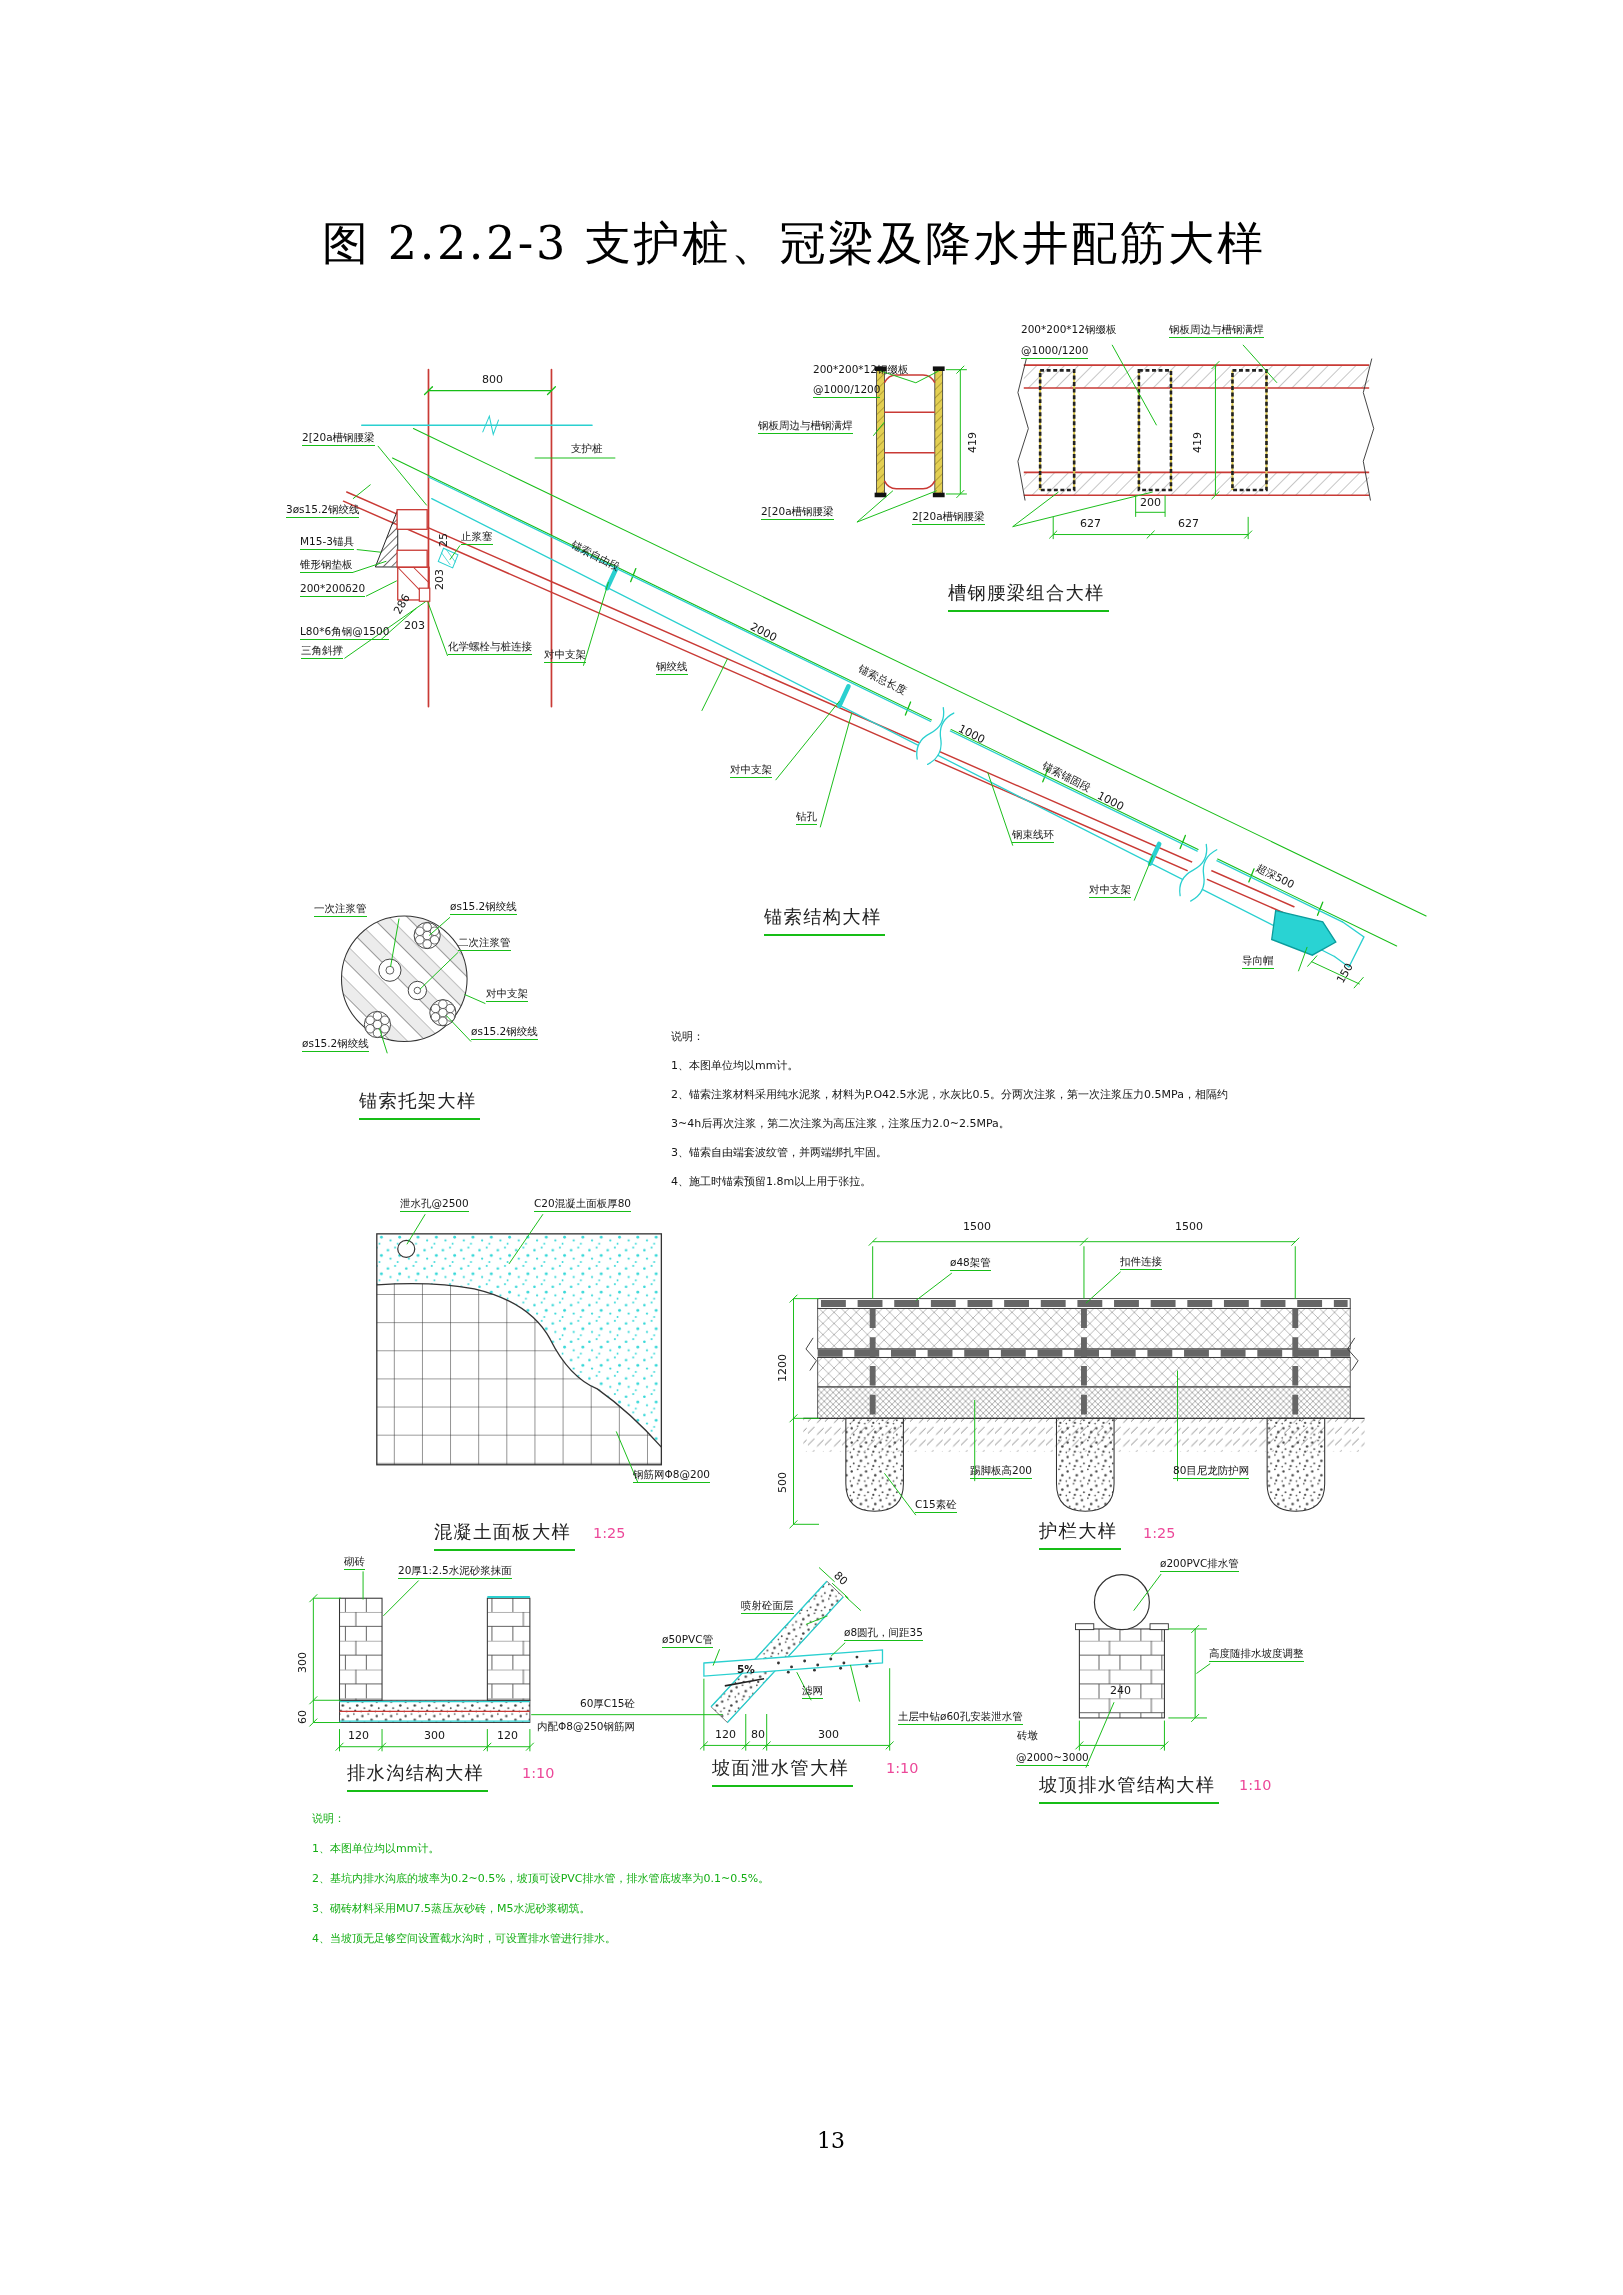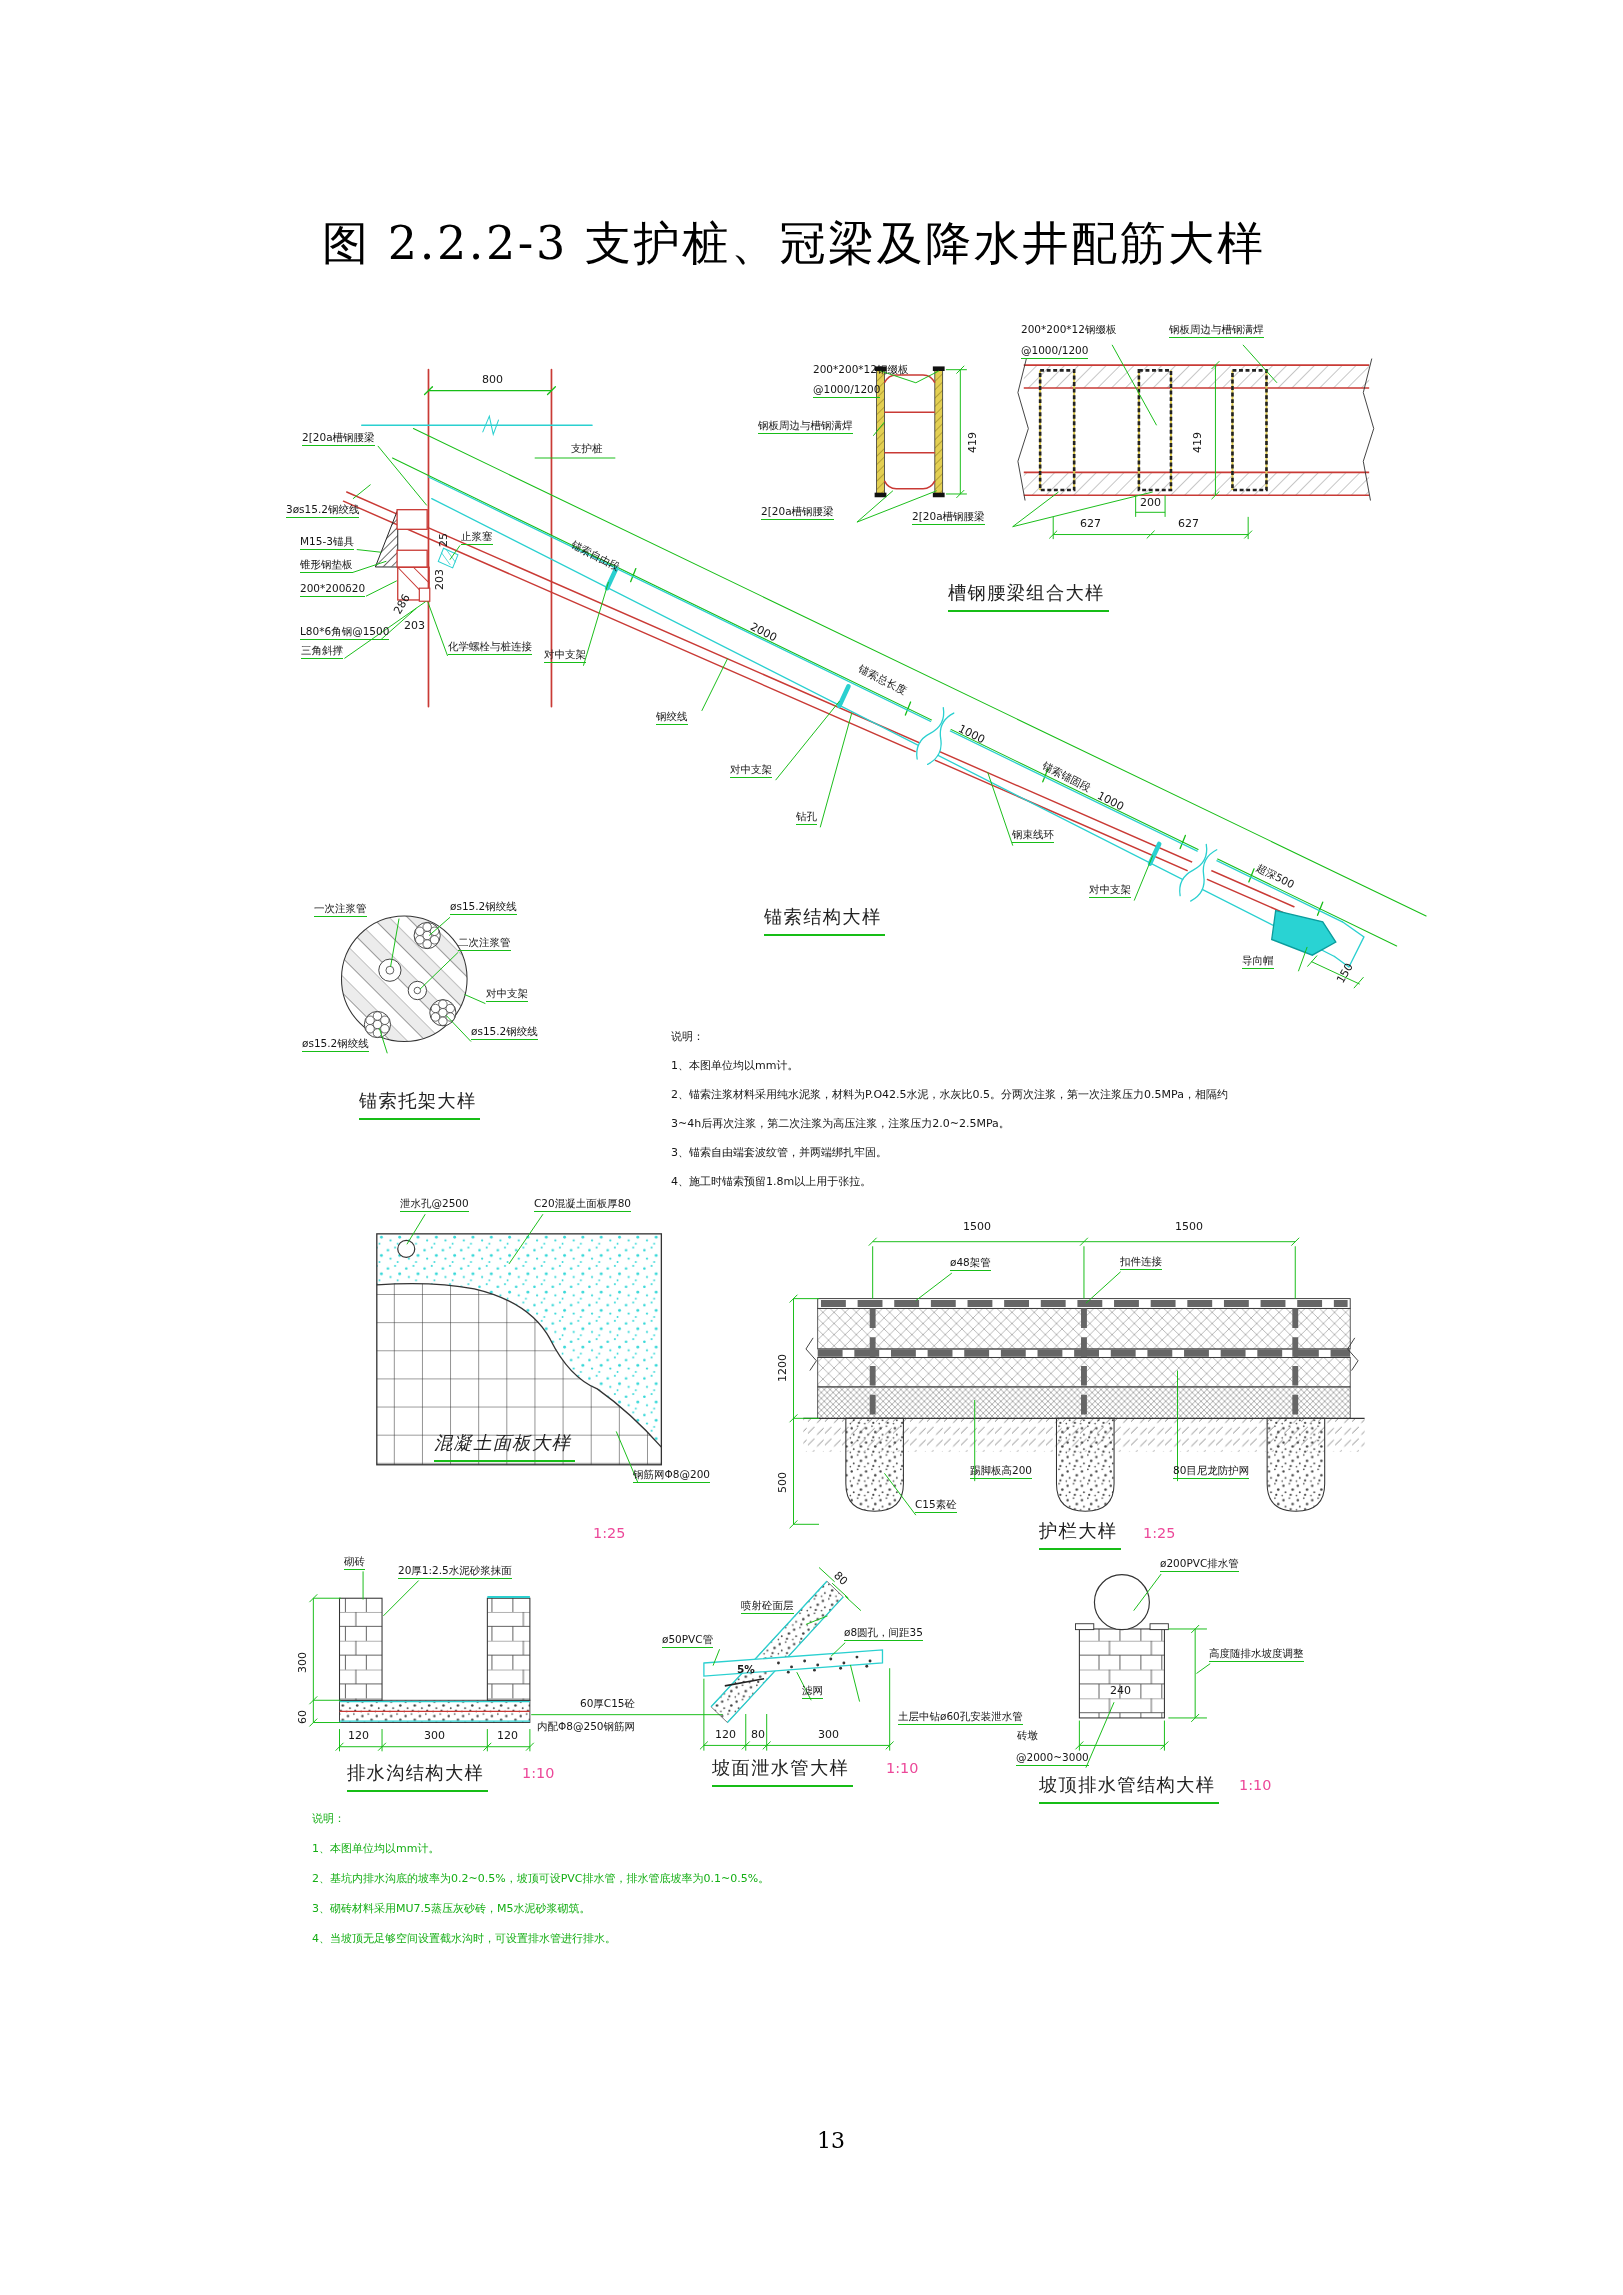--- a/index.html
+++ b/index.html
@@ -441,21 +441,21 @@
 <div class="lbl ul" style="left:286px;top:469px;margin-top:34px;">3øs15.2钢绞线</div>
 <div class="lbl ul" style="left:300px;top:535px;">M15-3锚具</div>
 <div class="lbl ul" style="left:300px;top:558px;">锥形钢垫板</div>
 <div class="lbl ul" style="left:300px;top:582px;">200*200δ20</div>
 <div class="lbl ul" style="left:300px;top:625px;">L80*6角钢@1500</div>
 <div class="lbl ul" style="left:301px;top:644px;">三角斜撑</div>
 <div class="lbl" style="left:571px;top:442px;">支护桩</div>
 <div class="lbl ul" style="left:461px;top:530px;">止浆塞</div>
 <div class="lbl ul" style="left:448px;top:640px;">化学螺栓与桩连接</div>
 <div class="lbl ul" style="left:544px;top:648px;">对中支架</div>
-<div class="lbl ul" style="left:656px;top:710px;">钢绞线</div>
+<div class="lbl ul" style="left:656px;top:660px;">钢绞线</div>
 <div class="lbl ul" style="left:730px;top:763px;">对中支架</div>
 <div class="lbl ul" style="left:796px;top:810px;">钻孔</div>
 <div class="lbl ul" style="left:1089px;top:883px;">对中支架</div>
 <div class="lbl ul" style="left:1012px;top:828px;">钢束线环</div>
 <div class="lbl ul" style="left:1242px;top:954px;">导向帽</div>
 <div class="lbl rot27" style="left:575px;top:538px;">锚索自由段</div>
 <div class="lbl rot27" style="left:862px;top:662px;">锚索总长度</div>
 <div class="lbl rot27" style="left:1046px;top:759px;">锚索锚固段</div>
 <div class="dim" style="left:482px;top:373px;">800</div>
 <div class="dim rot90" style="left:437px;top:547px;">25</div>
@@ -496,21 +496,21 @@
 <div class="lbl ul" style="left:450px;top:900px;">øs15.2钢绞线</div>
 <div class="lbl ul" style="left:458px;top:936px;">二次注浆管</div>
 <div class="lbl ul" style="left:486px;top:987px;">对中支架</div>
 <div class="lbl ul" style="left:471px;top:1025px;">øs15.2钢绞线</div>
 <div class="lbl ul" style="left:302px;top:1037px;">øs15.2钢绞线</div>
 <div class="ttl" style="left:359px;top:1088px;">锚索托架大样</div>
 
 <div class="lbl ul" style="left:400px;top:1197px;">泄水孔@2500</div>
 <div class="lbl ul" style="left:534px;top:1197px;">C20混凝土面板厚80</div>
 <div class="lbl ul" style="left:633px;top:1468px;">钢筋网Φ8@200</div>
-<div class="ttl" style="left:434px;top:1430px;font-style:italic;">混凝土面板大样</div>
+<div class="ttl" style="left:434px;top:1519px;">混凝土面板大样</div>
 <div class="scl" style="left:593px;top:1525px;">1:25</div>
 
 <div class="dim" style="left:963px;top:1220px;">1500</div>
 <div class="dim" style="left:1175px;top:1220px;">1500</div>
 <div class="lbl ul" style="left:950px;top:1256px;">ø48架管</div>
 <div class="lbl ul" style="left:1120px;top:1255px;">扣件连接</div>
 <div class="dim rot90" style="left:776px;top:1382px;">1200</div>
 <div class="dim rot90" style="left:776px;top:1493px;">500</div>
 <div class="lbl ul" style="left:970px;top:1464px;">踢脚板高200</div>
 <div class="lbl ul" style="left:915px;top:1498px;">C15素砼</div>

